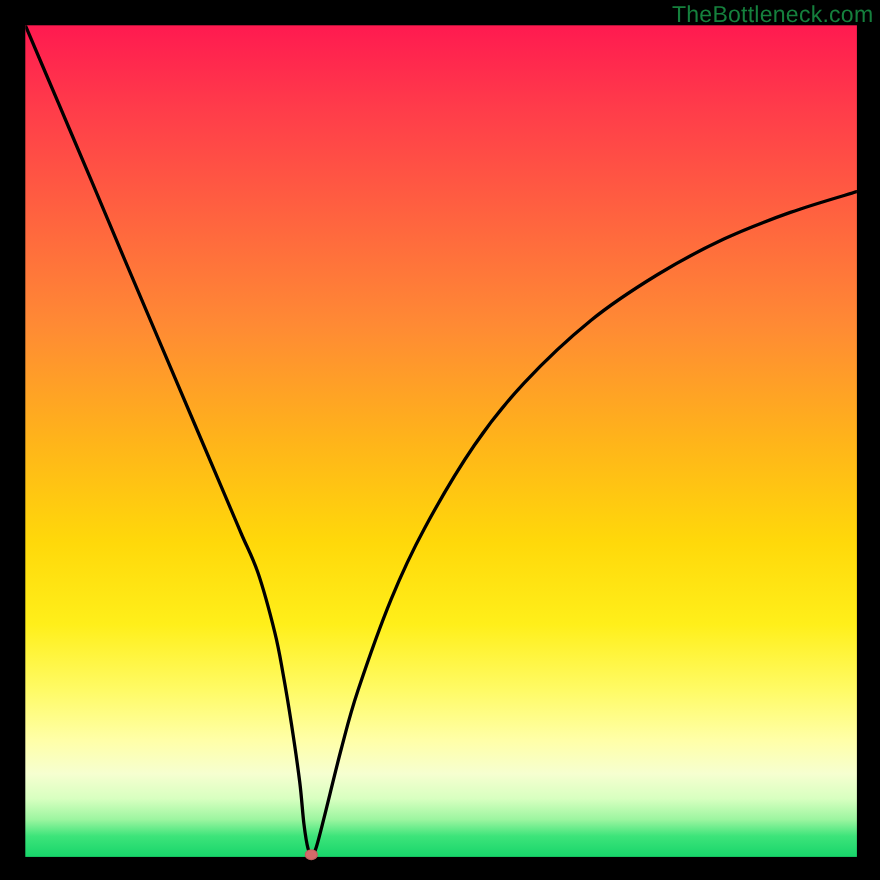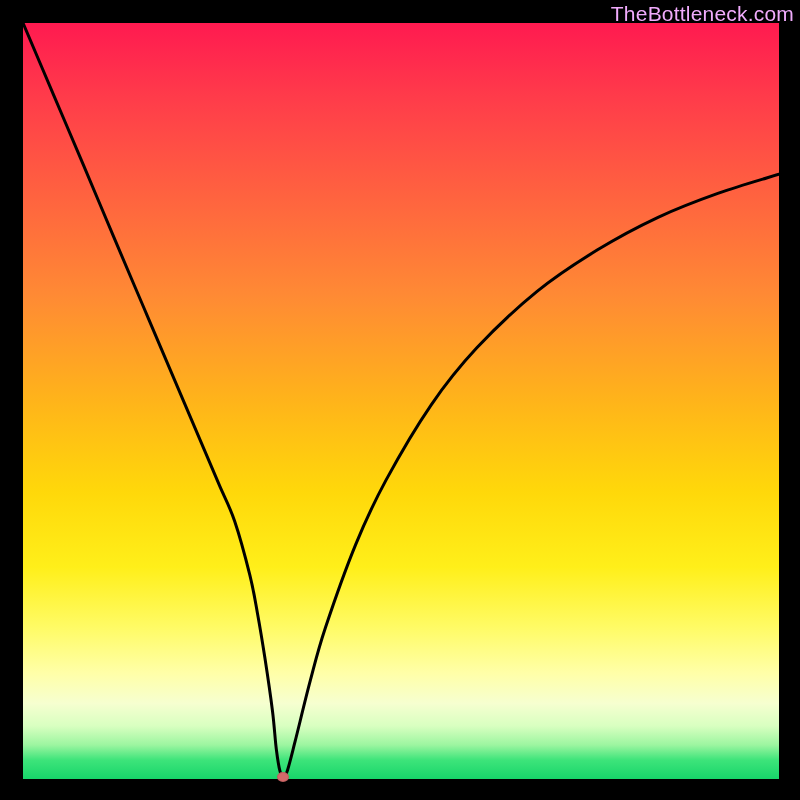--- a/index.html
+++ b/index.html
@@ -46,21 +46,21 @@
     position: absolute;
     left: 0;
     top: 0;
     width: 756px;
     height: 756px;
   }
   .watermark {
     position: absolute;
     top: 2px;
     right: 6px;
-    color: #f0abfc;
+    color: #15803d;
     font-size: 21px;
     font-weight: 500;
     letter-spacing: 0.2px;
     user-select: none;
   }
   .dot {
     position: absolute;
     width: 12px;
     height: 10px;
     border-radius: 50%;

